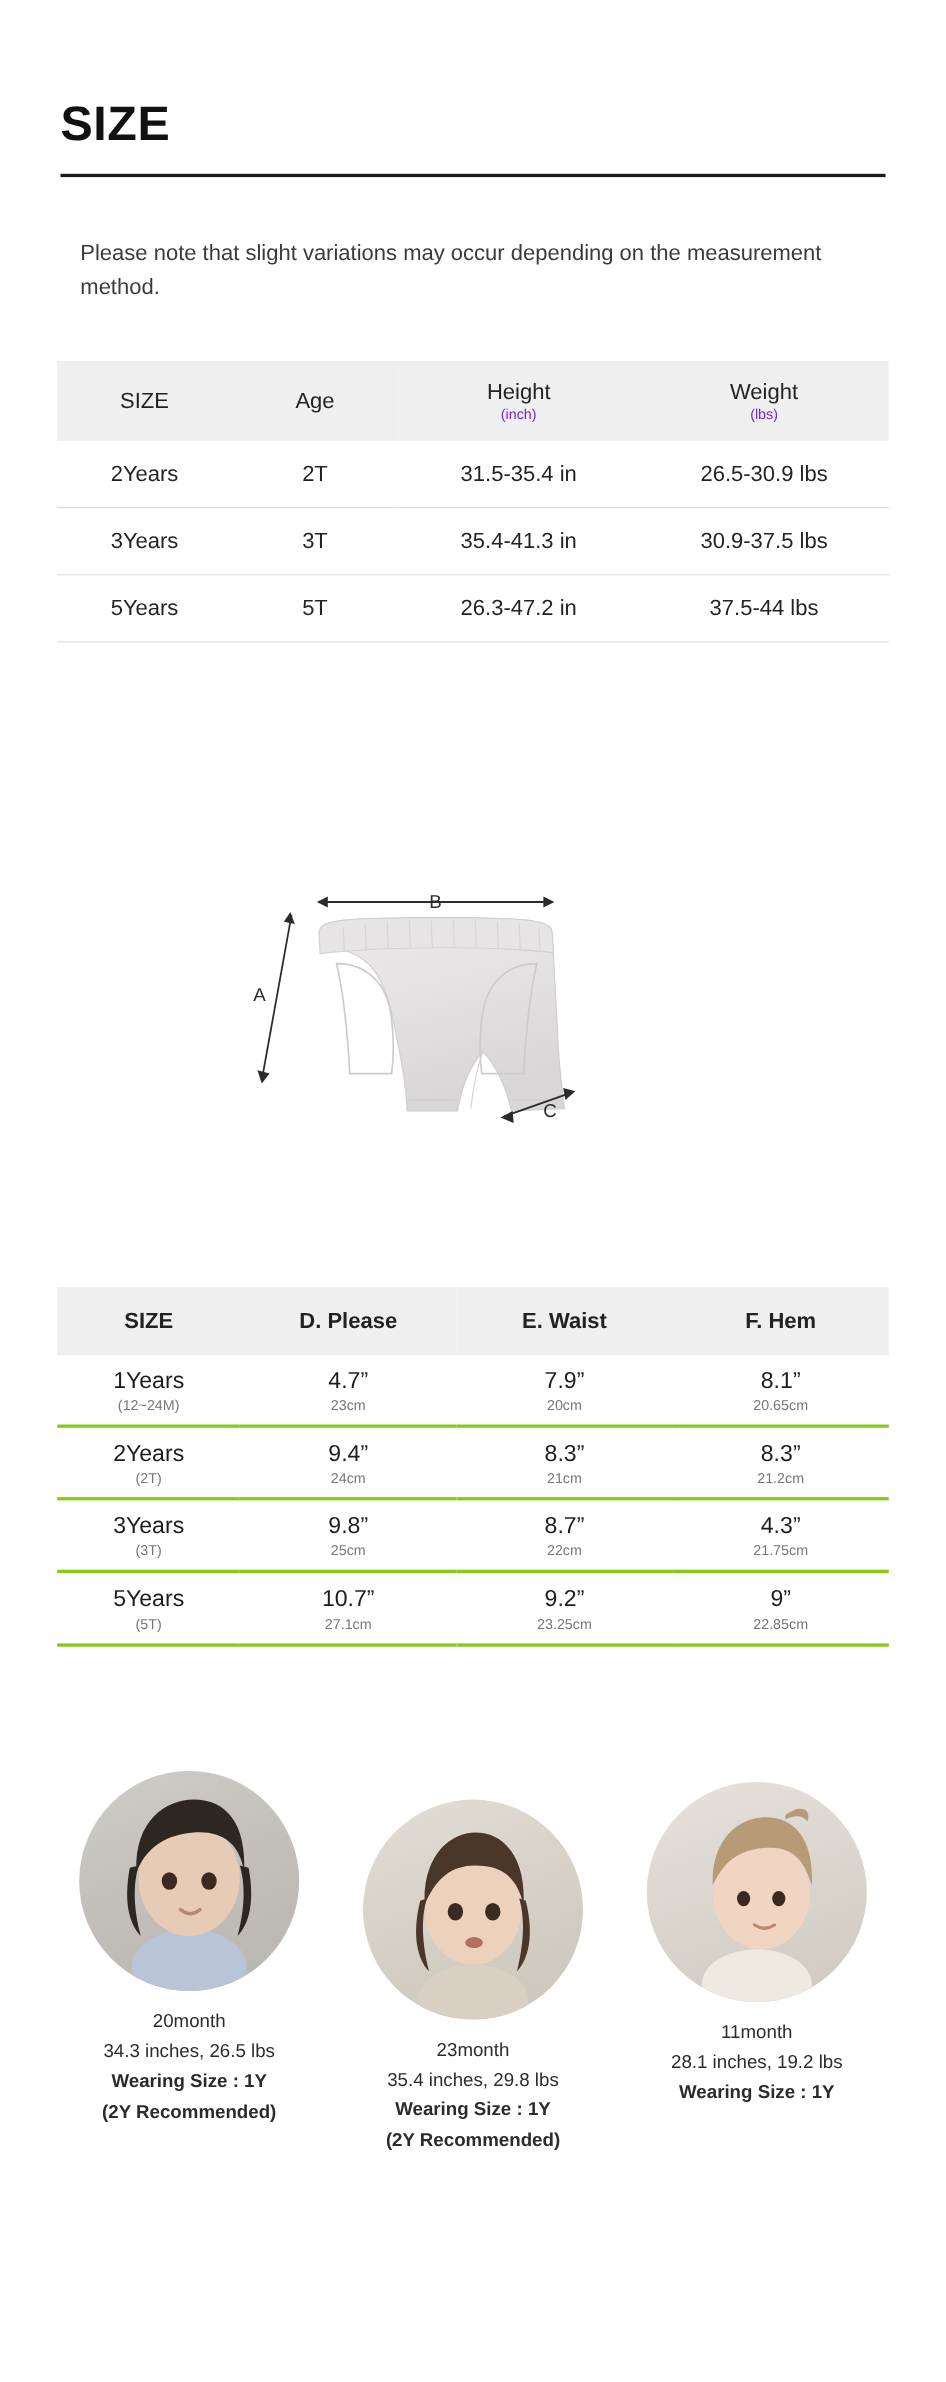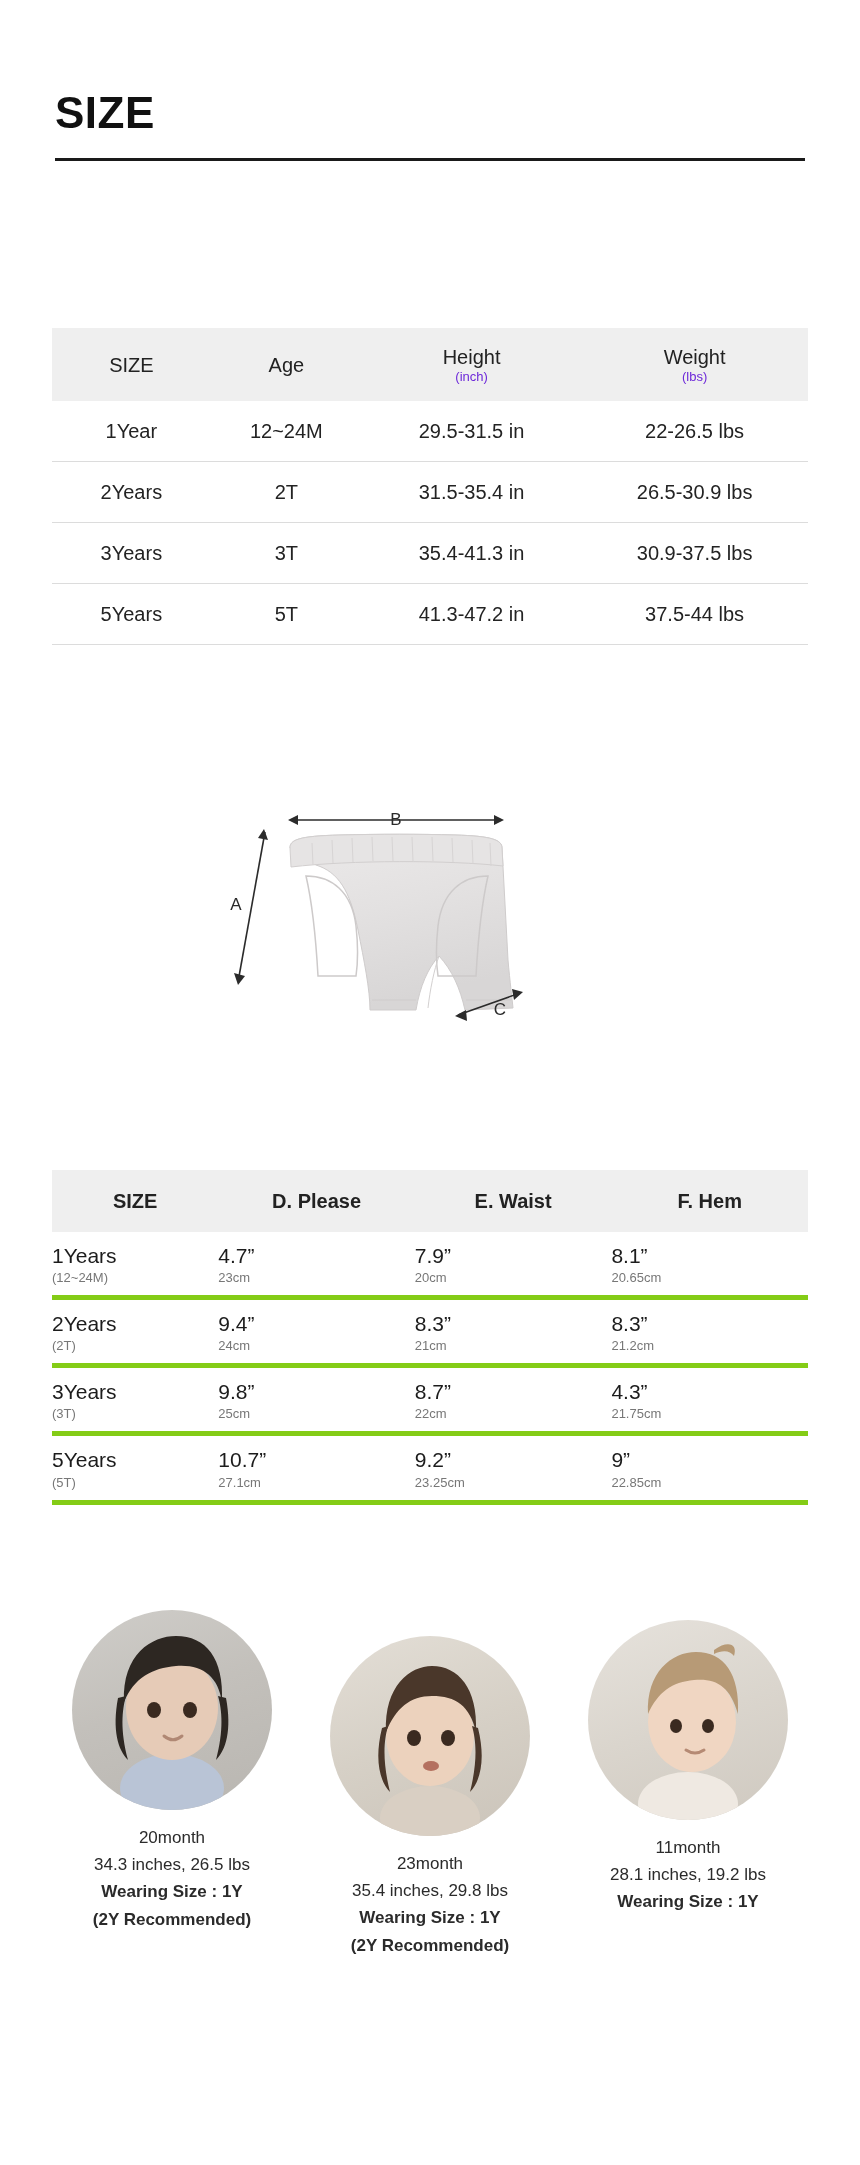--- a/index.html
+++ b/index.html
@@ -110,21 +110,22 @@
   .table2 thead th {
     background: #efefef;
     font-weight: bold;
     font-size: 20px;
     color: #222;
     padding: 20px 0 19px 0;
     text-align: center;
   }
   .table2 tbody td {
     padding: 12px 0 10px 0;
-    border-bottom: 5px solid #84cc16;
+    text-align: center;
+    border-bottom: 3px solid #84cc16;
     vertical-align: middle;
   }
   .t2-main {
     display: block;
     font-size: 21px;
     color: #1c1c1c;
     line-height: 1.15;
   }
   .t2-sub {
     display: block;
@@ -176,20 +177,21 @@
 </head>
 <body>
 
 <div class="page">
 
   <div class="title-wrap">
     <div class="title">SIZE</div>
     <div class="title-rule"></div>
   </div>
 
+  <div class="note">Please note that slight variations may occur depending on the measurement method.</div>
 
   <table class="table1">
     <thead>
       <tr>
         <th class="col-size">
           <span>SIZE</span>
         </th>
         <th class="col-age">
           <span>Age</span>
         </th>
@@ -198,41 +200,35 @@
           <span class="unit">(inch)</span>
         </th>
         <th class="col-weight">
           <span>Weight</span>
           <span class="unit">(lbs)</span>
         </th>
       </tr>
     </thead>
     <tbody>
       <tr>
-        <td>1Year</td>
-        <td>12~24M</td>
-        <td>29.5-31.5 in</td>
-        <td>22-26.5 lbs</td>
-      </tr>
-      <tr>
         <td>2Years</td>
         <td>2T</td>
         <td>31.5-35.4 in</td>
         <td>26.5-30.9 lbs</td>
       </tr>
       <tr>
         <td>3Years</td>
         <td>3T</td>
         <td>35.4-41.3 in</td>
         <td>30.9-37.5 lbs</td>
       </tr>
       <tr>
         <td>5Years</td>
         <td>5T</td>
-        <td>41.3-47.2 in</td>
+        <td>26.3-47.2 in</td>
         <td>37.5-44 lbs</td>
       </tr>
     </tbody>
   </table>
 
   <div class="diagram">
     <svg width="420" height="300" viewBox="0 0 420 300">
       <defs>
         <linearGradient id="fabric" x1="0" y1="0" x2="0.3" y2="1">
           <stop offset="0%" stop-color="#eceaea"></stop>

